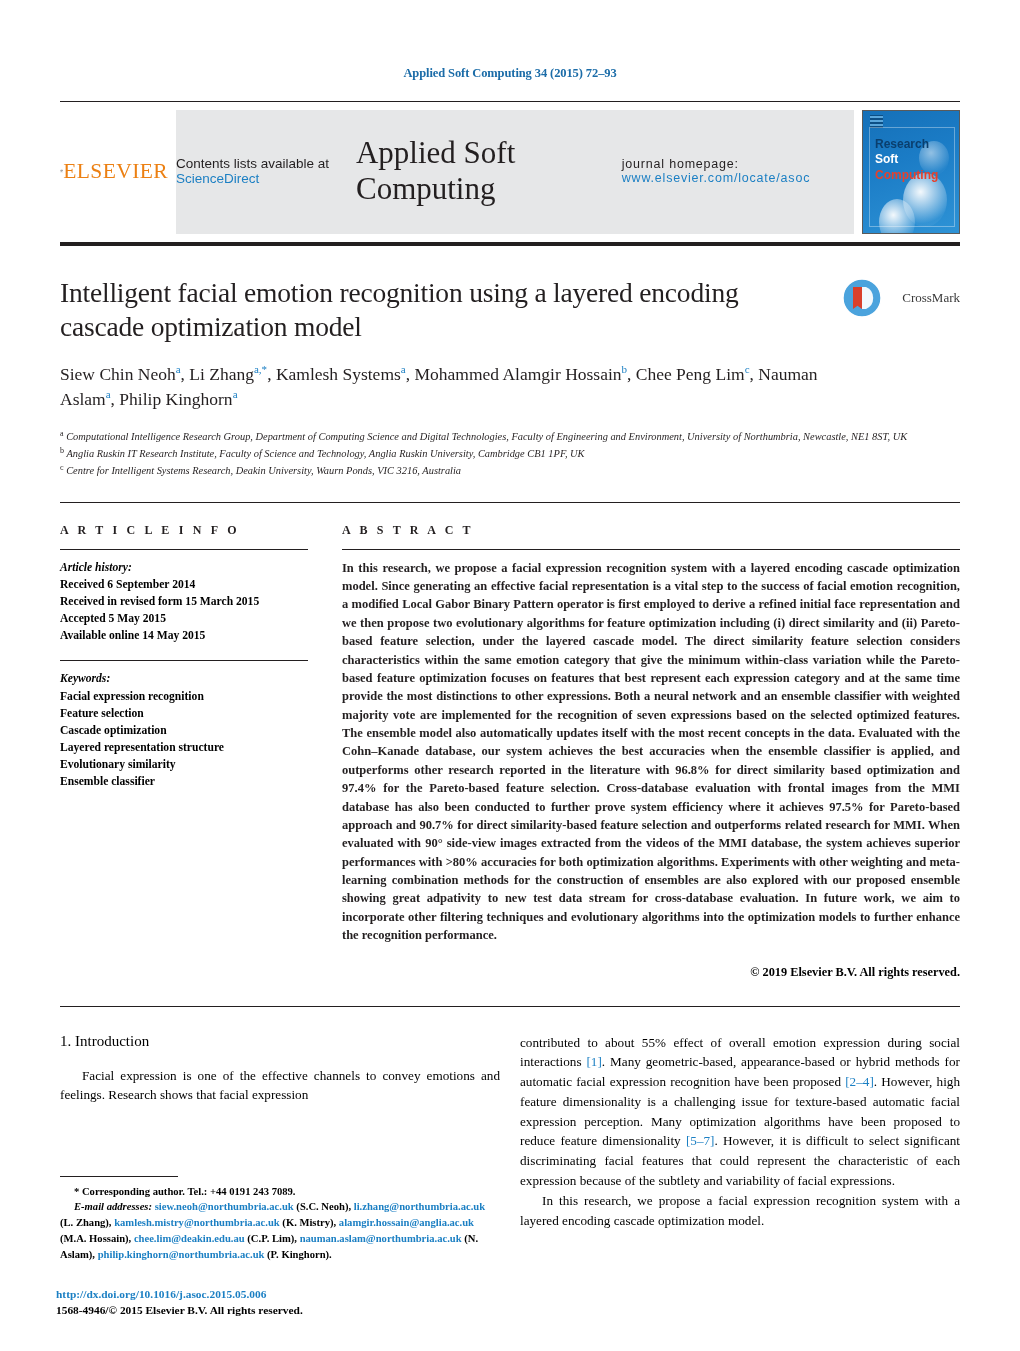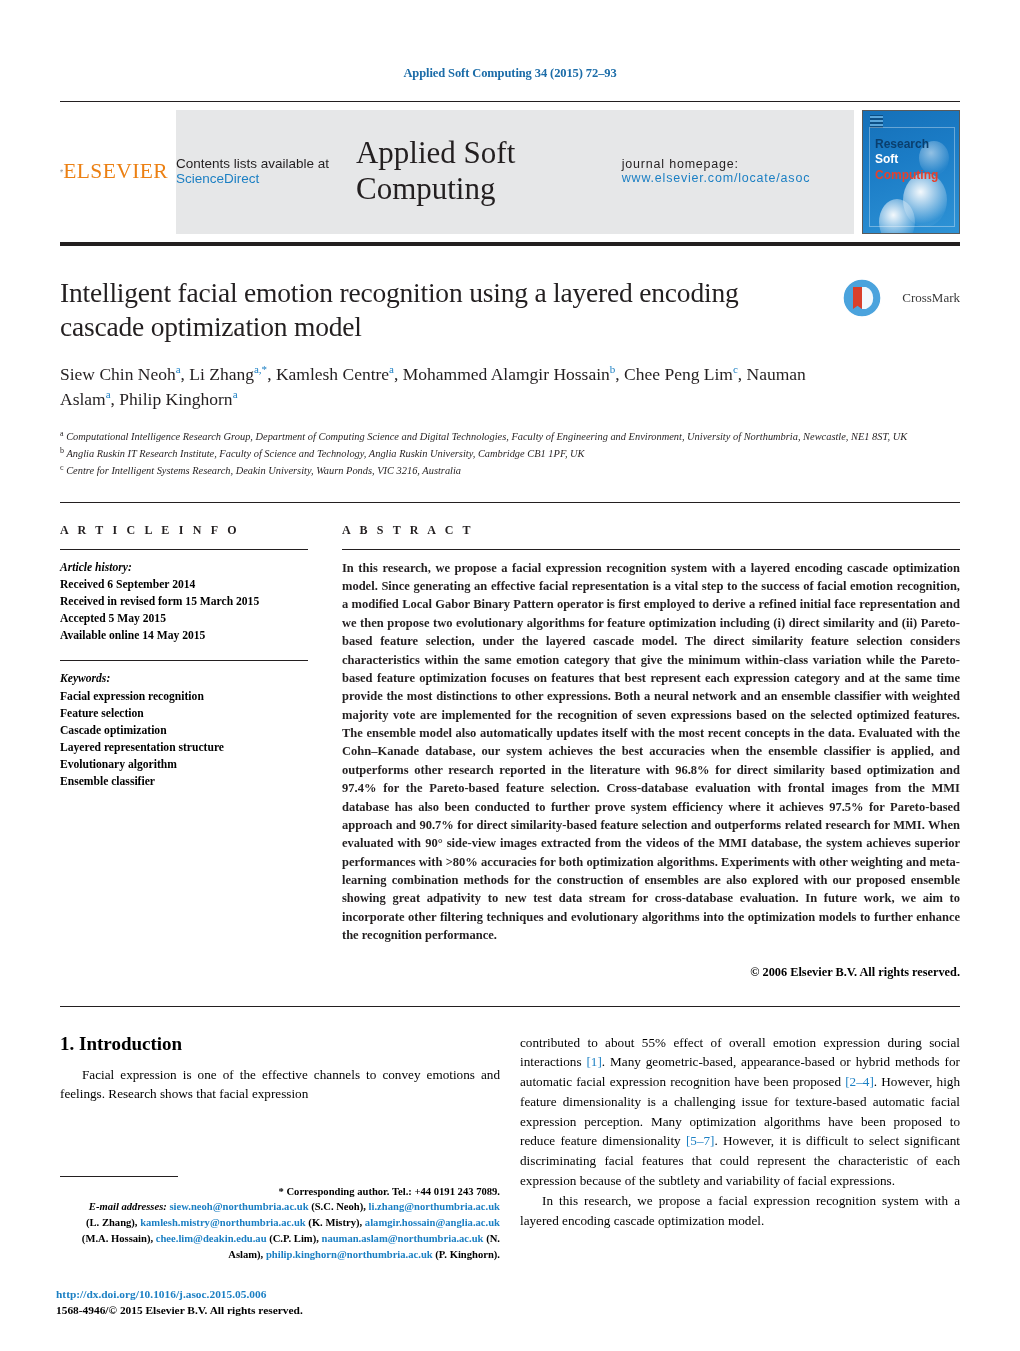--- a/index.html
+++ b/index.html
@@ -260,23 +260,23 @@
 
   
   .body-cols {
     display: flex;
     margin-top: 26px;
   }
   .bcol { width: 440px; flex: 0 0 440px; }
   .bcol.right { margin-left: 20px; }
   .sec-title {
     font-family: "Liberation Serif", serif;
-    font-weight: bold;
-    font-size: 19px;
-    margin: 0 0 10px 0;
+    font-weight: normal;
+    font-size: 15px;
+    margin: 0 0 16px 0;
   }
   .para {
     font-size: 13.2px;
     line-height: 1.5;
     text-align: justify;
     text-indent: 22px;
     margin: 0;
     font-family: "Liberation Serif", serif;
     hyphens: auto;
   }
@@ -293,21 +293,20 @@
   .fn-rule {
     border-top: 1px solid #231f20;
     width: 118px;
     margin-bottom: 7px;
   }
   .fn-text {
     font-size: 10.6px;
     line-height: 1.5;
     font-family: "Liberation Serif", serif;
     font-weight: bold;
-    text-align: right;
   }
   .fn-text em { }
   .fn-text .mail { color: #1b7fc3; }
   .fn-indent { text-indent: 14px; }
 
   .doi-block {
     position: absolute;
     left: 56px;
     bottom: 32px;
     width: 440px;
@@ -373,21 +372,21 @@
         <div class="l3">Computing</div>
       </div>
     </div>
   </div>
 
   <div class="rule-thick"></div>
 
   <div class="title-area">
     <div class="title-left">
       <h1 class="paper-title">Intelligent facial emotion recognition using a layered encoding cascade optimization model</h1>
-      <div class="authors"><span>Siew Chin Neoh</span><sup>a</sup>, <span>Li Zhang</span><sup>a,*</sup>, <span>Kamlesh Centre</span><sup>a</sup>, <span>Mohammed Alamgir Hossain</span><sup>b</sup>, <span>Chee Peng Lim</span><sup>c</sup>, <span>Nauman Aslam</span><sup>a</sup>, <span>Philip Kinghorn</span><sup>a</sup></div>
+      <div class="authors"><span>Siew Chin Neoh</span><sup>a</sup>, <span>Li Zhang</span><sup>a,*</sup>, <span>Kamlesh Systems</span><sup>a</sup>, <span>Mohammed Alamgir Hossain</span><sup>b</sup>, <span>Chee Peng Lim</span><sup>c</sup>, <span>Nauman Aslam</span><sup>a</sup>, <span>Philip Kinghorn</span><sup>a</sup></div>
     </div>
     <div class="crossmark">
       <div class="cm-box">
         <div class="cm-row">
           <svg width="40" height="40" viewBox="0 0 40 40">
             <circle cx="20" cy="20" r="19" fill="#4ba3dd"></circle>
             <path d="M11 9 h9 v22 l-4.5 -3.2 L11 31 Z" fill="#d93f2b"></path>
             <path d="M20 9 h4 a12 12 0 0 1 0 22 h-4 Z" fill="#ffffff" opacity="0.92"></path>
             <circle cx="20" cy="20" r="19" fill="none" stroke="#ffffff" stroke-width="1.4"></circle>
           </svg>
@@ -420,31 +419,31 @@
           </div>
       </div>
       <div class="kw-rule"></div>
       <div class="info-block kw">
         <div class="lbl">Keywords:</div>
         <div>
             <div>Facial expression recognition</div>
             <div>Feature selection</div>
             <div>Cascade optimization</div>
             <div>Layered representation structure</div>
-            <div>Evolutionary algorithm</div>
+            <div>Evolutionary similarity</div>
             <div>Ensemble classifier</div>
           </div>
       </div>
     </div>
 
     <div class="col-abstract">
       <div class="sec-head">A B S T R A C T</div>
       <div class="hairline"></div>
       <div class="abstract-body">In this research, we propose a facial expression recognition system with a layered encoding cascade optimization model. Since generating an effective facial representation is a vital step to the success of facial emotion recognition, a modified Local Gabor Binary Pattern operator is first employed to derive a refined initial face representation and we then propose two evolutionary algorithms for feature optimization including (i) direct similarity and (ii) Pareto-based feature selection, under the layered cascade model. The direct similarity feature selection considers characteristics within the same emotion category that give the minimum within-class variation while the Pareto-based feature optimization focuses on features that best represent each expression category and at the same time provide the most distinctions to other expressions. Both a neural network and an ensemble classifier with weighted majority vote are implemented for the recognition of seven expressions based on the selected optimized features. The ensemble model also automatically updates itself with the most recent concepts in the data. Evaluated with the Cohn–Kanade database, our system achieves the best accuracies when the ensemble classifier is applied, and outperforms other research reported in the literature with 96.8% for direct similarity based optimization and 97.4% for the Pareto-based feature selection. Cross-database evaluation with frontal images from the MMI database has also been conducted to further prove system efficiency where it achieves 97.5% for Pareto-based approach and 90.7% for direct similarity-based feature selection and outperforms related research for MMI. When evaluated with 90° side-view images extracted from the videos of the MMI database, the system achieves superior performances with &gt;80% accuracies for both optimization algorithms. Experiments with other weighting and meta-learning combination methods for the construction of ensembles are also explored with our proposed ensemble showing great adpativity to new test data stream for cross-database evaluation. In future work, we aim to incorporate other filtering techniques and evolutionary algorithms into the optimization models to further enhance the recognition performance.</div>
-      <div class="copyright">© 2006 Elsevier B.V. All rights reserved.</div>
+      <div class="copyright">© 2019 Elsevier B.V. All rights reserved.</div>
     </div>
   </div>
 
   <div class="rule-bottom"></div>
 
   <div class="body-cols">
     <div class="bcol left">
       <div class="sec-title">1. Introduction</div>
       <p class="para">Facial expression is one of the effective channels to convey emotions and feelings. Research shows that facial expression</p>
     </div>

